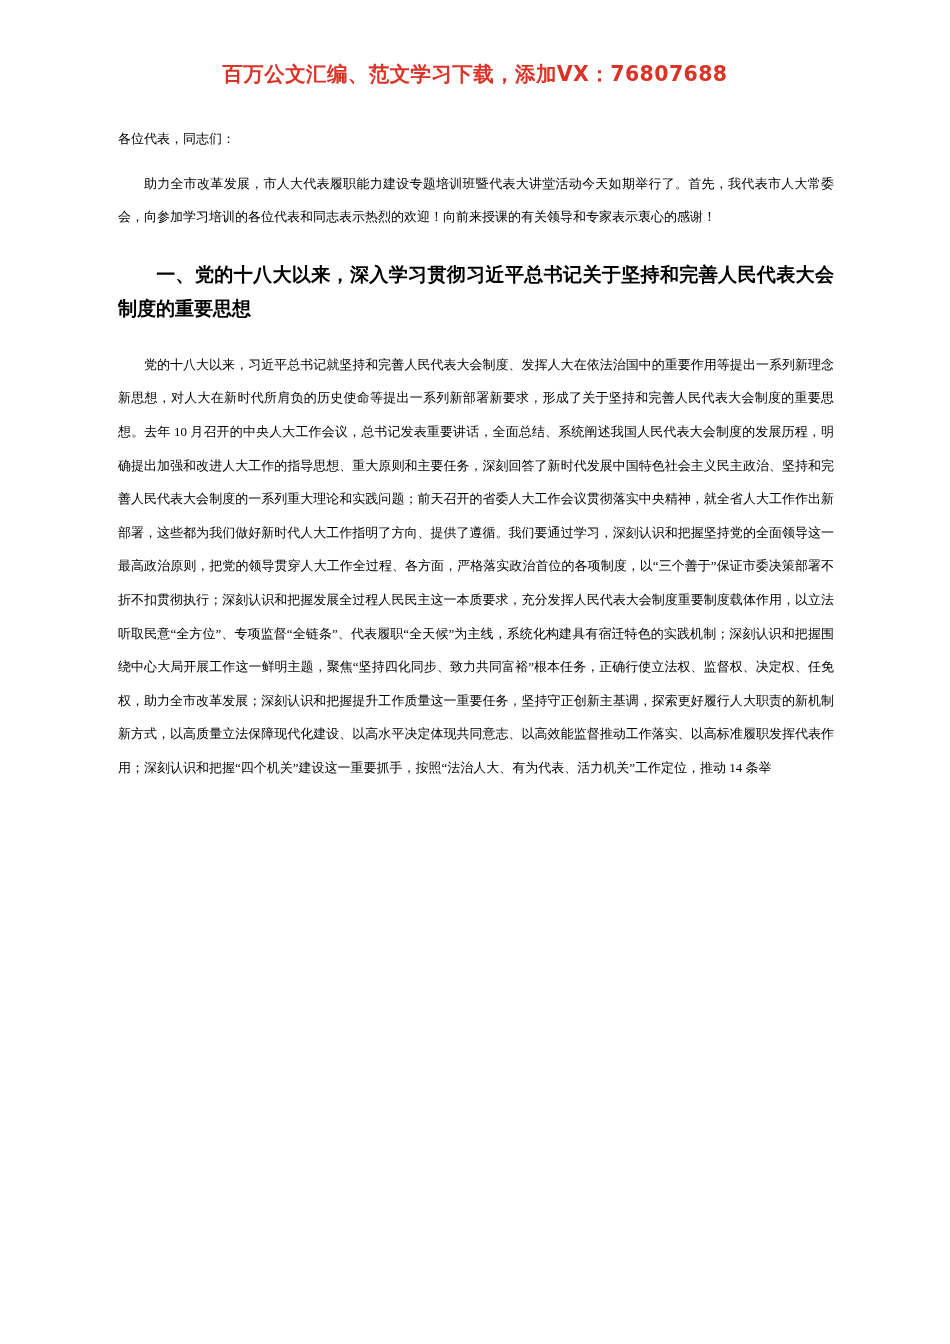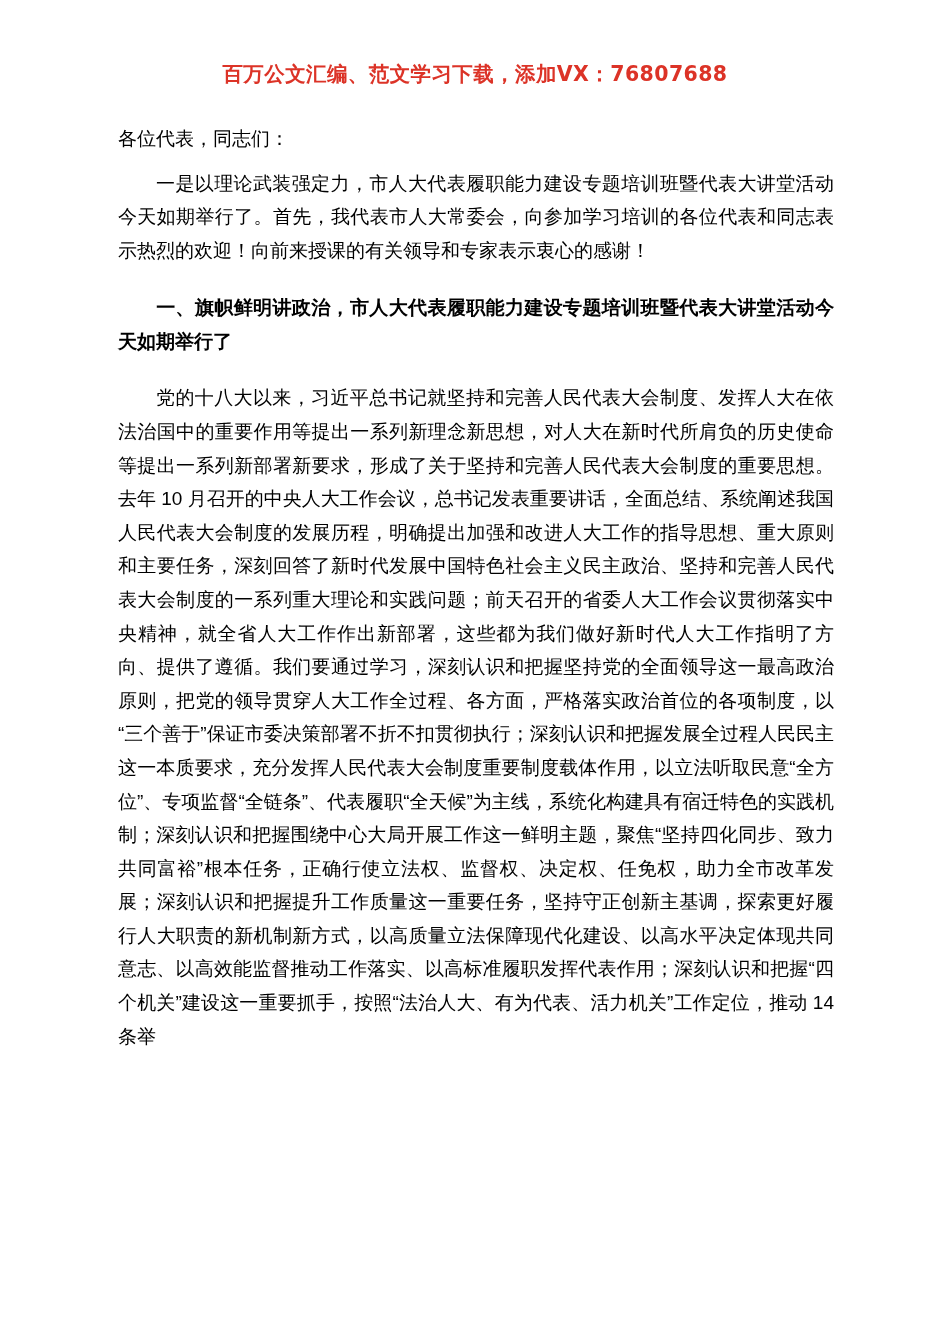--- a/index.html
+++ b/index.html
@@ -40,26 +40,26 @@
   }
   
   .doc-body {
     position: absolute;
     top: 122px;
     left: 118px;
     width: 716px;
   }
   .para {
     margin: 0 0 0 0;
-    font-size: 19px;
+    font-size: 13px;
     line-height: 33.6px;
     text-align: justify;
     text-justify: inter-ideograph;
     text-indent: 0;
-    font-family: Liberation Sans, sans-serif;
+    font-family: Liberation Serif, serif;
     letter-spacing: 0px;
   }
   .para.indent {
     text-indent: 2em;
   }
   .spacer-sm { height: 11px; }
   .spacer-md { height: 13px; }
   .heading {
     margin: 0;
     font-size: 19.1px;
@@ -78,28 +78,28 @@
 <div class="page">
 
   <div class="promo-header" style="color: rgb(220, 51, 39);">百万公文汇编、范文学习下载，添加VX：76807688</div>
 
   <div class="doc-body">
 
     <p class="para">各位代表，同志们：</p>
 
     <div class="spacer-sm"></div>
 
-    <p class="para indent">一是以理论武装强定力，市人大代表履职能力建设专题培训班暨代表大讲堂活动今天如期举行了。首先，我代表市人大常委会，向参加学习培训的各位代表和同志表示热烈的欢迎！向前来授课的有关领导和专家表示衷心的感谢！</p>
+    <p class="para indent">助力全市改革发展，市人大代表履职能力建设专题培训班暨代表大讲堂活动今天如期举行了。首先，我代表市人大常委会，向参加学习培训的各位代表和同志表示热烈的欢迎！向前来授课的有关领导和专家表示衷心的感谢！</p>
 
     <div class="spacer-sm"></div>
 
 
     <div class="spacer-md"></div>
 
-    <p class="heading">一、旗帜鲜明讲政治，市人大代表履职能力建设专题培训班暨代表大讲堂活动今天如期举行了</p>
+    <p class="heading">一、党的十八大以来，深入学习贯彻习近平总书记关于坚持和完善人民代表大会制度的重要思想</p>
 
     <div class="spacer-sm"></div>
 
 
     <div class="spacer-sm"></div>
 
     <p class="para indent">党的十八大以来，习近平总书记就坚持和完善人民代表大会制度、发挥人大在依法治国中的重要作用等提出一系列新理念新思想，对人大在新时代所肩负的历史使命等提出一系列新部署新要求，形成了关于坚持和完善人民代表大会制度的重要思想。去年 10 月召开的中央人大工作会议，总书记发表重要讲话，全面总结、系统阐述我国人民代表大会制度的发展历程，明确提出加强和改进人大工作的指导思想、重大原则和主要任务，深刻回答了新时代发展中国特色社会主义民主政治、坚持和完善人民代表大会制度的一系列重大理论和实践问题；前天召开的省委人大工作会议贯彻落实中央精神，就全省人大工作作出新部署，这些都为我们做好新时代人大工作指明了方向、提供了遵循。我们要通过学习，深刻认识和把握坚持党的全面领导这一最高政治原则，把党的领导贯穿人大工作全过程、各方面，严格落实政治首位的各项制度，以“三个善于”保证市委决策部署不折不扣贯彻执行；深刻认识和把握发展全过程人民民主这一本质要求，充分发挥人民代表大会制度重要制度载体作用，以立法听取民意“全方位”、专项监督“全链条”、代表履职“全天候”为主线，系统化构建具有宿迁特色的实践机制；深刻认识和把握围绕中心大局开展工作这一鲜明主题，聚焦“坚持四化同步、致力共同富裕”根本任务，正确行使立法权、监督权、决定权、任免权，助力全市改革发展；深刻认识和把握提升工作质量这一重要任务，坚持守正创新主基调，探索更好履行人大职责的新机制新方式，以高质量立法保障现代化建设、以高水平决定体现共同意志、以高效能监督推动工作落实、以高标准履职发挥代表作用；深刻认识和把握“四个机关”建设这一重要抓手，按照“法治人大、有为代表、活力机关”工作定位，推动 14 条举</p>
 
   </div>
 </div>

